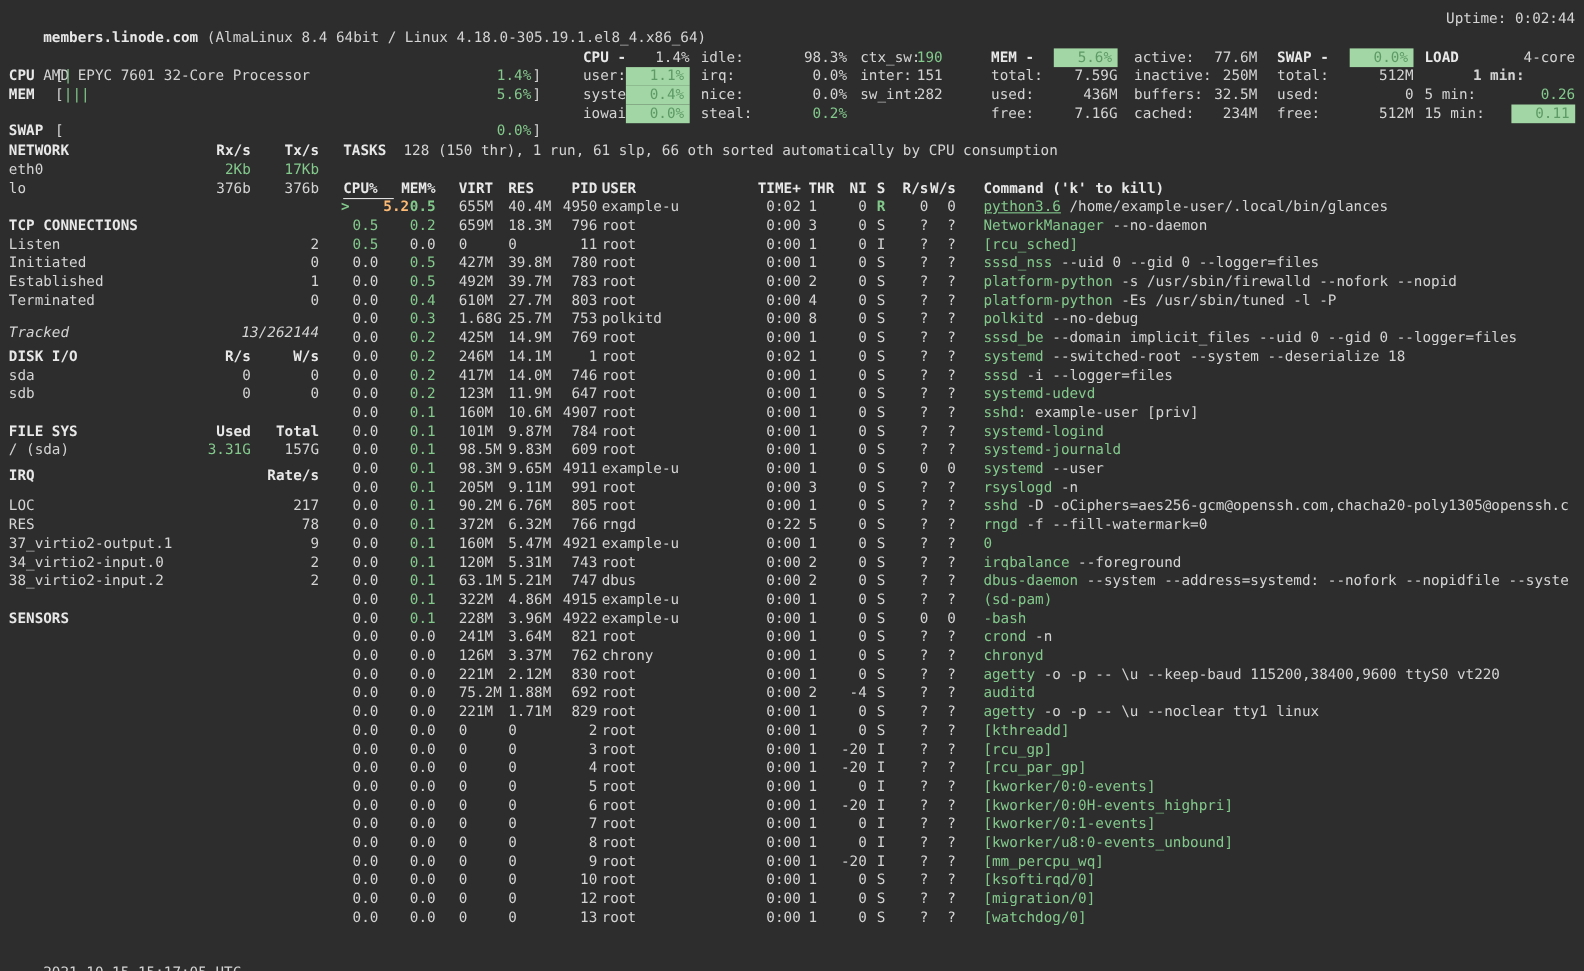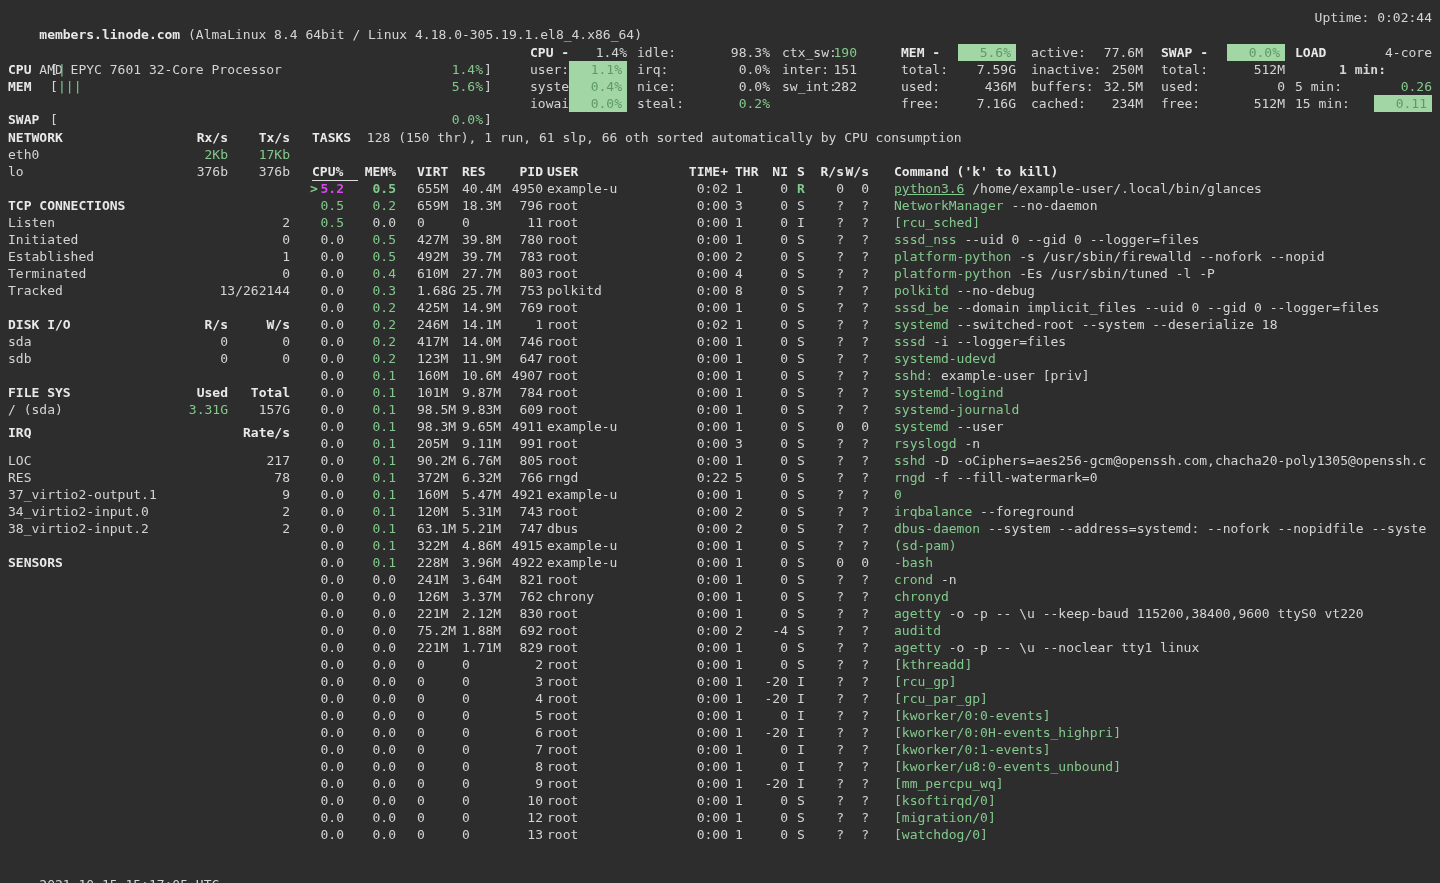--- a/index.html
+++ b/index.html
@@ -8,21 +8,21 @@
     background:#2d2d2d;color:#d4d4d4;
     font-family:"DejaVu Sans Mono",monospace;
     font-size:13px;line-height:17px;
   }
   .line{position:absolute;left:0;right:0;height:17px;white-space:pre;}
   .cell{position:absolute;top:0;white-space:pre;}
   .b{font-weight:bold;color:#e8e8e8;}
   .b2{font-weight:bold;}
   .g{color:#83c98c;}
   .gb{color:#83c98c;font-weight:bold;}
-  .selval{font-weight:bold;color:#d946ef;}
+  .selval{font-weight:bold;color:#fdba74;margin-left:28px;}
   .hl{background:#a2d6a4;color:#5e9a66;}
   .ul{text-decoration:underline;}
   .pad8{padding-left:8px;}
   .right8{position:absolute;right:8px;top:0;white-space:pre;}
   
   .c-marker{left:310px;}
   .c-cpu{left:316px;width:28px;text-align:right;}
   .c-mem{left:358px;width:38px;text-align:right;}
   .c-virt{left:417px;}
   .c-res{left:462px;}
@@ -116,21 +116,21 @@
     <div class="panel-row" style="top: 78px; left: 1295px; width: 137px;"><span class="pr-label">5 min:</span><span class="pr-value g">0.26</span></div>
     <div class="panel-row" style="top: 95px; left: 1295px; width: 137px;"><span class="pr-label">15 min:</span><span class="pr-value hl">0.11</span></div>
     <div class="line" style="top: 129px;"><span class="cell b slabel">NETWORK</span><span class="cell b sv1">Rx/s</span><span class="cell b sv2">Tx/s</span></div>
     <div class="line" style="top: 146px;"><span class="cell slabel">eth0</span><span class="cell sv1 g">2Kb</span><span class="cell sv2 g">17Kb</span></div>
     <div class="line" style="top: 163px;"><span class="cell slabel">lo</span><span class="cell sv1">376b</span><span class="cell sv2">376b</span></div>
     <div class="line" style="top: 197px;"><span class="cell b slabel">TCP CONNECTIONS</span></div>
     <div class="line" style="top: 214px;"><span class="cell slabel">Listen</span><span class="cell sv2">2</span></div>
     <div class="line" style="top: 231px;"><span class="cell slabel">Initiated</span><span class="cell sv2">0</span></div>
     <div class="line" style="top: 248px;"><span class="cell slabel">Established</span><span class="cell sv2">1</span></div>
     <div class="line" style="top: 265px;"><span class="cell slabel">Terminated</span><span class="cell sv2">0</span></div>
-    <div class="line" style="top: 282px;"><span class="cell slabel">Tracked</span><span class="cell sv2">13/262144</span></div>
+    <div class="line" style="top: 294px; font-style: italic;"><span class="cell slabel">Tracked</span><span class="cell sv2">13/262144</span></div>
     <div class="line" style="top: 316px;"><span class="cell b slabel">DISK I/O</span><span class="cell b sv1">R/s</span><span class="cell b sv2">W/s</span></div>
     <div class="line" style="top: 333px;"><span class="cell slabel">sda</span><span class="cell sv1">0</span><span class="cell sv2">0</span></div>
     <div class="line" style="top: 350px;"><span class="cell slabel">sdb</span><span class="cell sv1">0</span><span class="cell sv2">0</span></div>
     <div class="line" style="top: 384px;"><span class="cell b slabel">FILE SYS</span><span class="cell b sv1">Used</span><span class="cell b sv2">Total</span></div>
     <div class="line" style="top: 401px;"><span class="cell slabel">/ (sda)</span><span class="cell sv1 g">3.31G</span><span class="cell sv2">157G</span></div>
     <div class="line" style="top: 424px;"><span class="cell b slabel">IRQ</span><span class="cell b sv2">Rate/s</span></div>
     <div class="line" style="top: 452px;"><span class="cell slabel">LOC</span><span class="cell sv2">217</span></div>
     <div class="line" style="top: 469px;"><span class="cell slabel">RES</span><span class="cell sv2">78</span></div>
     <div class="line" style="top: 486px;"><span class="cell slabel">37_virtio2-output.1</span><span class="cell sv2">9</span></div>
     <div class="line" style="top: 503px;"><span class="cell slabel">34_virtio2-input.0</span><span class="cell sv2">2</span></div>

